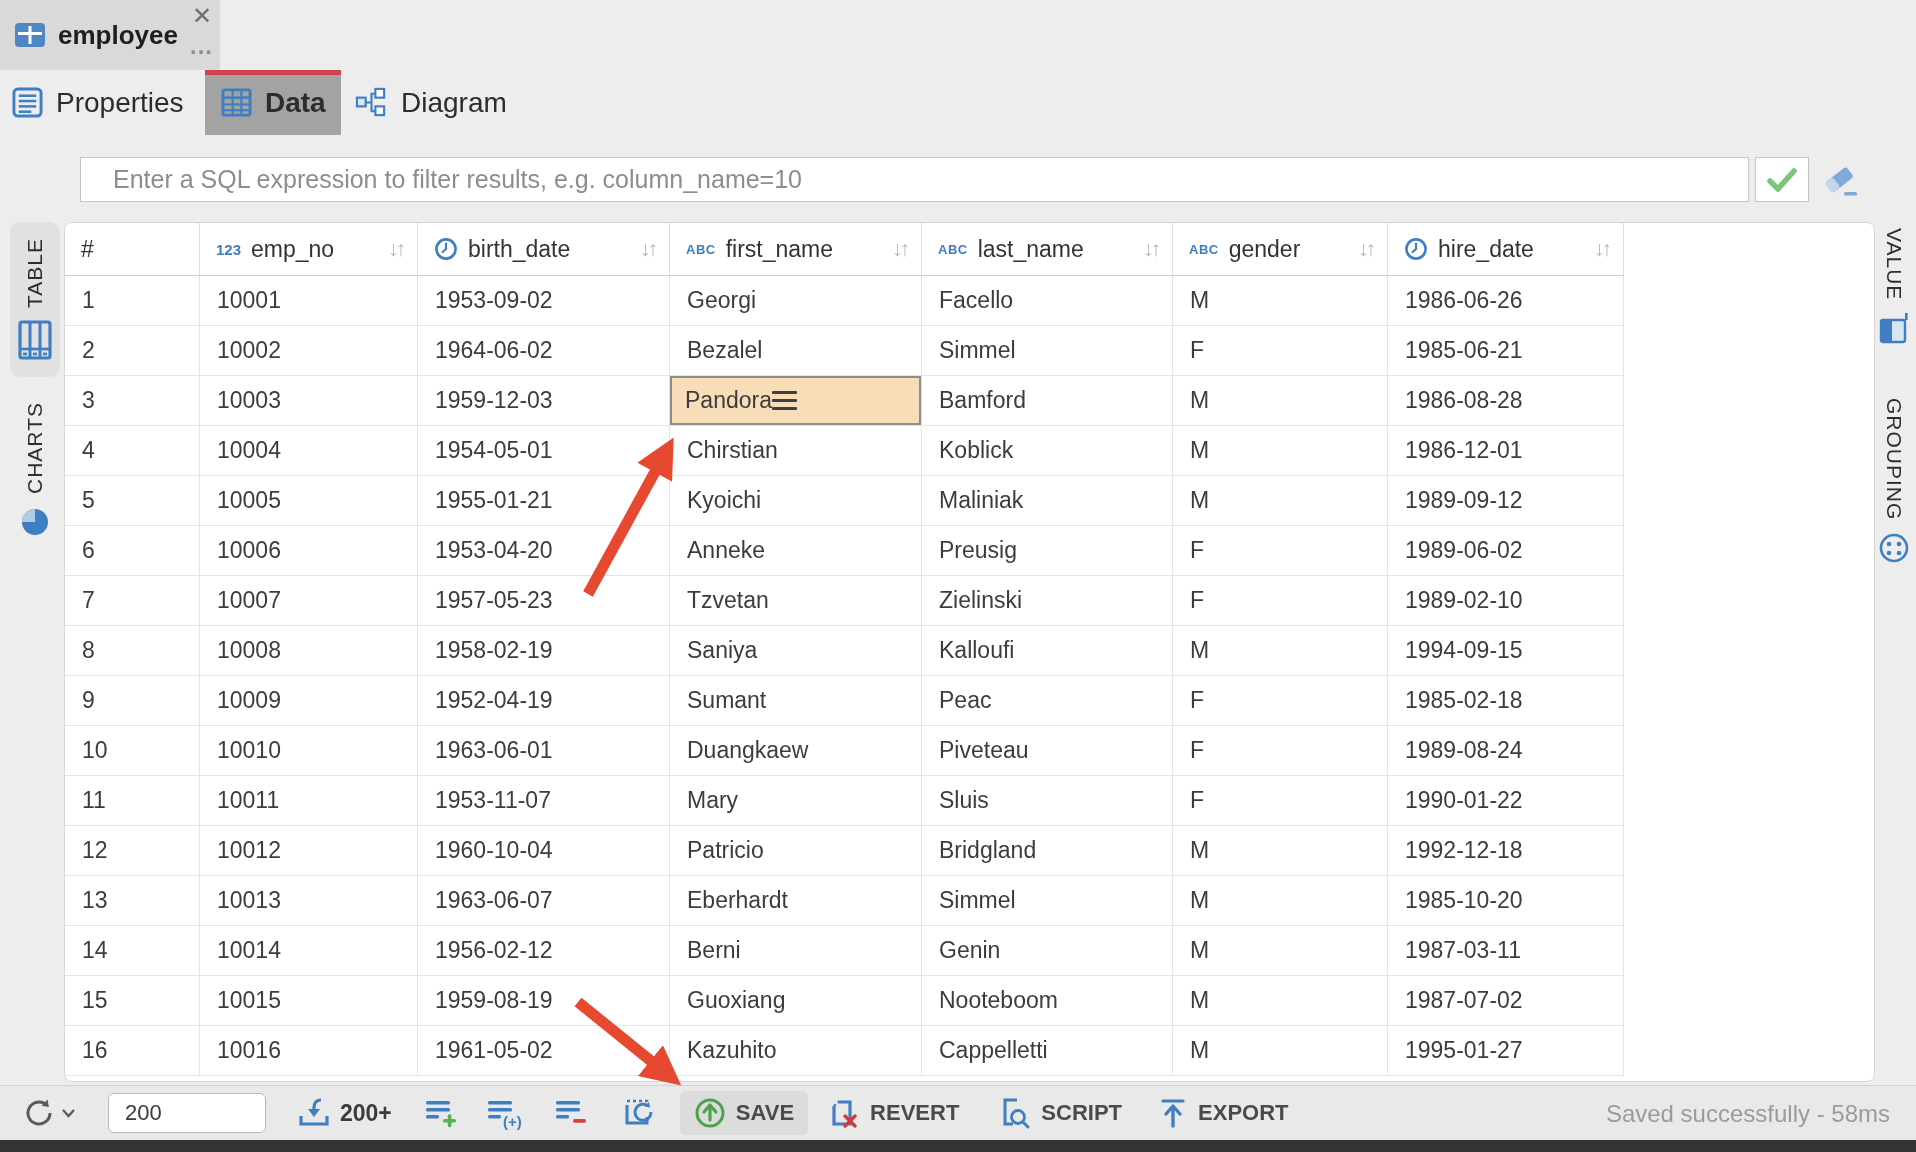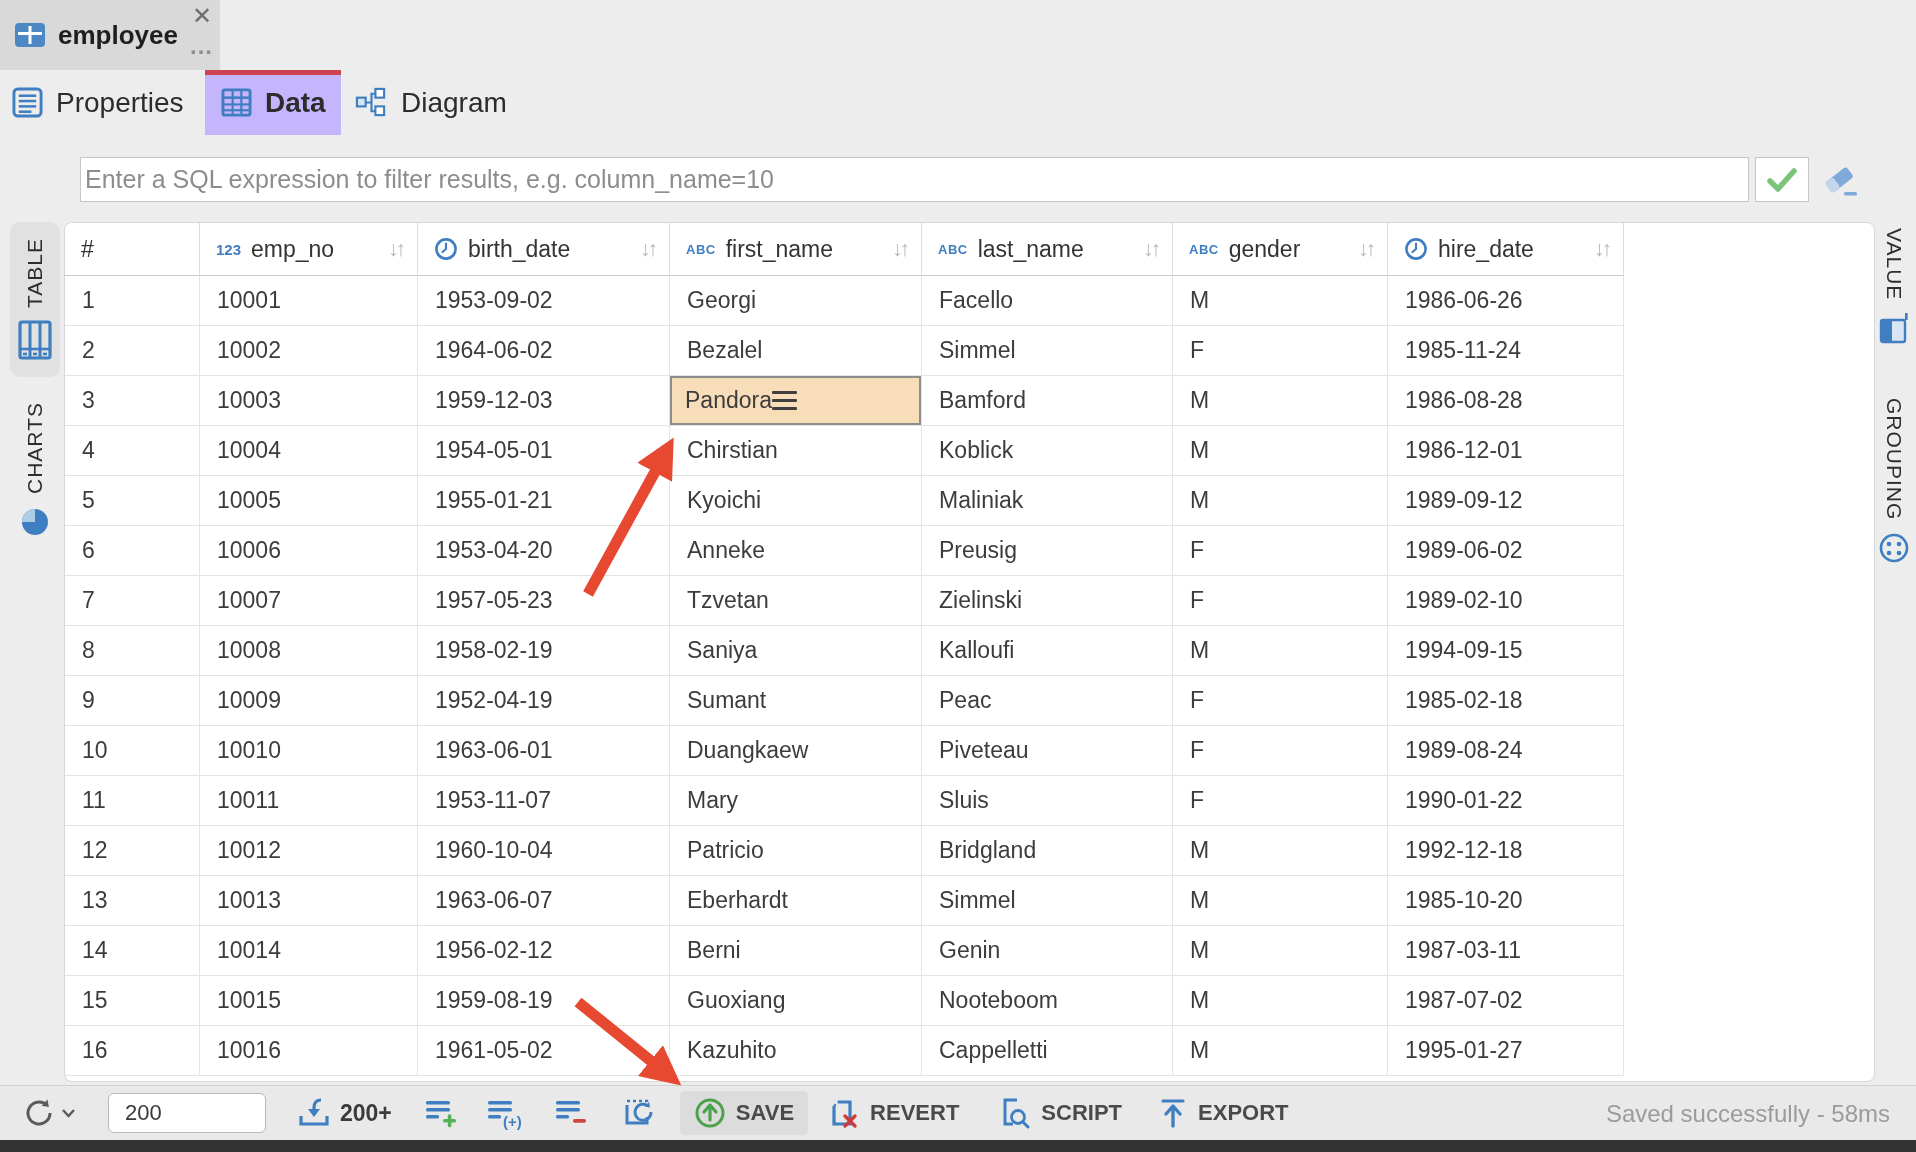--- a/index.html
+++ b/index.html
@@ -12,28 +12,28 @@
   .etab .title { margin-left:12px; font-size:26px; font-weight:bold; color:#1e1e1e; }
   .etab-ctrl { position:absolute; left:190px; top:0; width:30px; height:70px; }
   .etab-ctrl .x { position:absolute; left:2px; top:2px; font-size:24px; color:#6f6f6f; cursor:default; }
   .etab-ctrl .dots { position:absolute; left:0px; top:32px; font-size:24px; font-weight:bold; color:#8f8f8f; letter-spacing:1px; }
 
   
   .subtabs { position:absolute; left:0; top:70px; width:1916px; height:65px; background:#ededed; }
   .subtab { position:absolute; top:0; height:65px; display:flex; align-items:center; }
   .subtab .lbl { font-size:28px; color:#2c2c2c; margin-left:13px; }
   .subtab.props { left:6px;  width:198px; padding-left:6px; }
-  .subtab.data  { left:205px; width:136px; background:#c4b5fd; padding-left:16px; }
+  .subtab.data  { left:205px; width:136px; background:#a3a3a3; padding-left:16px; }
   .subtab.data::before { content:""; position:absolute; left:0; top:0; width:100%; height:5px; background:#cf4351; }
   .subtab.data .lbl { font-weight:bold; }
   .subtab.diagram { left:345px; width:180px; padding-left:10px; }
 
   
   .filterrow { position:absolute; left:0; top:135px; width:1916px; height:87px; background:#ededed; }
-  .filterrow input { position:absolute; left:80px; top:22px; width:1669px; height:45px; border:1px solid #c6c6c6; background:#fff; font-size:25px; color:#444; padding-left:4px; font-family:inherit; outline:none; }
+  .filterrow input { position:absolute; left:80px; top:22px; width:1669px; height:45px; border:1px solid #c6c6c6; background:#fff; font-size:25px; color:#444; padding-left:32px; font-family:inherit; outline:none; }
   .filterrow input::placeholder { color:#8d8d8d; }
   .apply-btn { position:absolute; left:1755px; top:22px; width:54px; height:45px; background:#fff; border:1px solid #c6c6c6; display:flex; align-items:center; justify-content:center; cursor:pointer; }
   .eraser { position:absolute; left:1820px; top:26px; width:40px; height:40px; cursor:pointer; }
 
   
   .vtext  { writing-mode:vertical-rl; transform:rotate(180deg); font-size:21px; letter-spacing:1px; color:#2e2e2e; font-weight:500; }
   .vtextr { writing-mode:vertical-rl; font-size:21px; letter-spacing:1px; color:#2e2e2e; font-weight:500; }
   .leftrail { position:absolute; left:0; top:222px; width:64px; height:860px; }
   .rail-item { position:absolute; left:10px; width:50px; display:flex; flex-direction:column; align-items:center; justify-content:center; gap:12px; cursor:pointer; }
   .rail-item.table { top:0; height:155px; background:#e1e1e1; border-radius:10px; }
@@ -265,21 +265,21 @@
             <td>M</td>
             <td>1986-06-26</td>
           </tr>
           <tr>
             <td>2</td>
             <td>10002</td>
             <td>1964-06-02</td>
             <td>Bezalel</td>
             <td>Simmel</td>
             <td>F</td>
-            <td>1985-11-24</td>
+            <td>1985-06-21</td>
           </tr>
           <tr>
             <td>3</td>
             <td>10003</td>
             <td>1959-12-03</td>
             <td class="sel">
               <div class="selwrap">
                 <span>Pandora</span>
                 <span class="burger">
                   <i></i>

